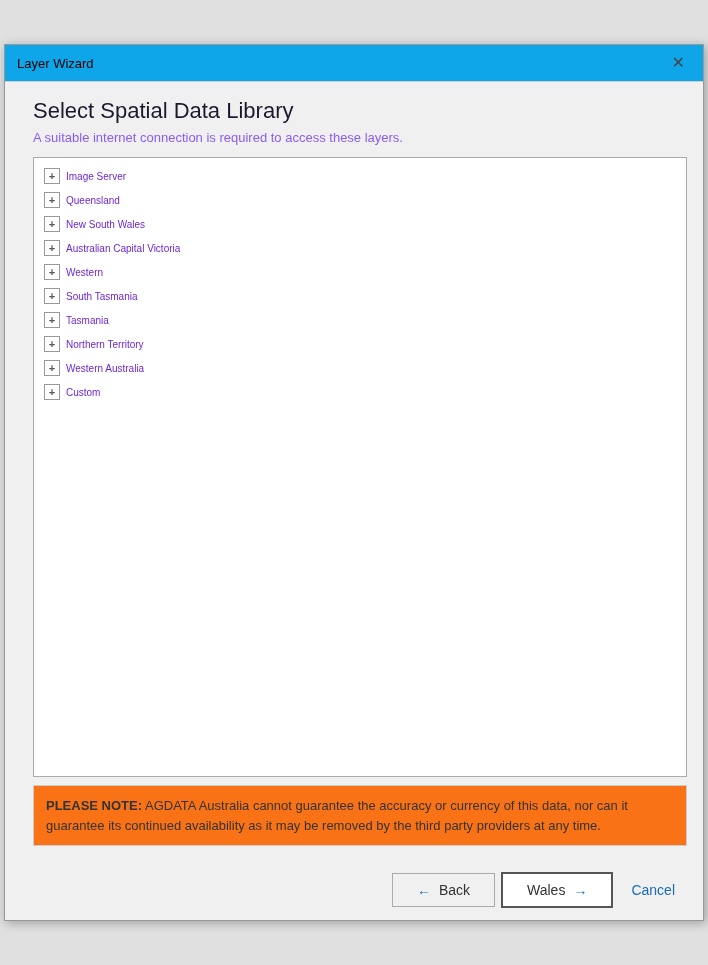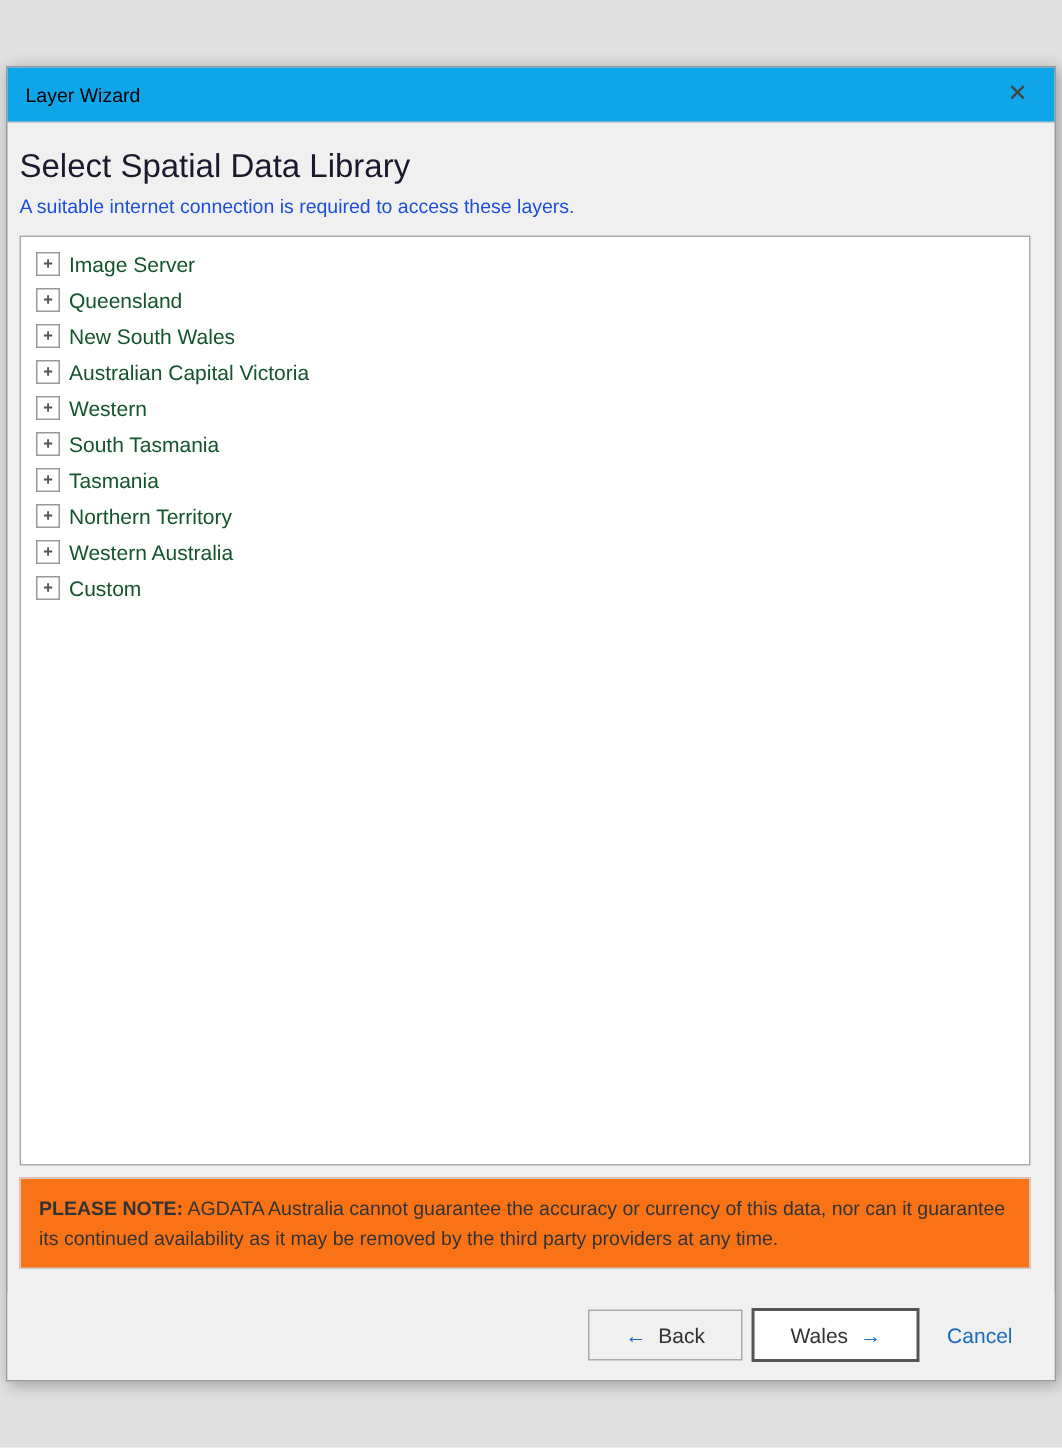--- a/index.html
+++ b/index.html
@@ -44,33 +44,33 @@
       background: none;
       border: none;
       font-size: 16px;
       cursor: pointer;
       color: #444;
       padding: 2px 6px;
       line-height: 1;
     }
 
     .dialog-body {
-      padding: 16px 16px 8px 8px;
+      padding: 16px 16px 8px 28px;
     }
 
     .dialog-title {
       font-size: 22px;
       font-weight: 300;
       color: #1a1a2e;
       margin-bottom: 6px;
     }
 
     .subtitle {
       font-size: 13px;
-      color: #1d4ed8;
+      color: #8b5cf6;
       margin-bottom: 12px;
     }
 
     .tree-container {
       background: white;
       border: 1px solid #aaa;
       height: 620px;
       overflow-y: auto;
       padding: 6px 4px;
     }
@@ -92,22 +92,22 @@
       border: 1px solid #999;
       margin-right: 6px;
       font-size: 11px;
       color: #555;
       flex-shrink: 0;
       font-weight: bold;
       line-height: 1;
     }
 
     .tree-label {
-      color: #14532d;
-      font-size: 14px;
+      color: #6d28d9;
+      font-size: 10px;
     }
 
     .note-section {
       background: #f97316;
       border: 1px solid #ccc;
       padding: 10px 12px;
       margin: 8px 0;
       font-size: 13px;
       color: #333;
       line-height: 1.5;

